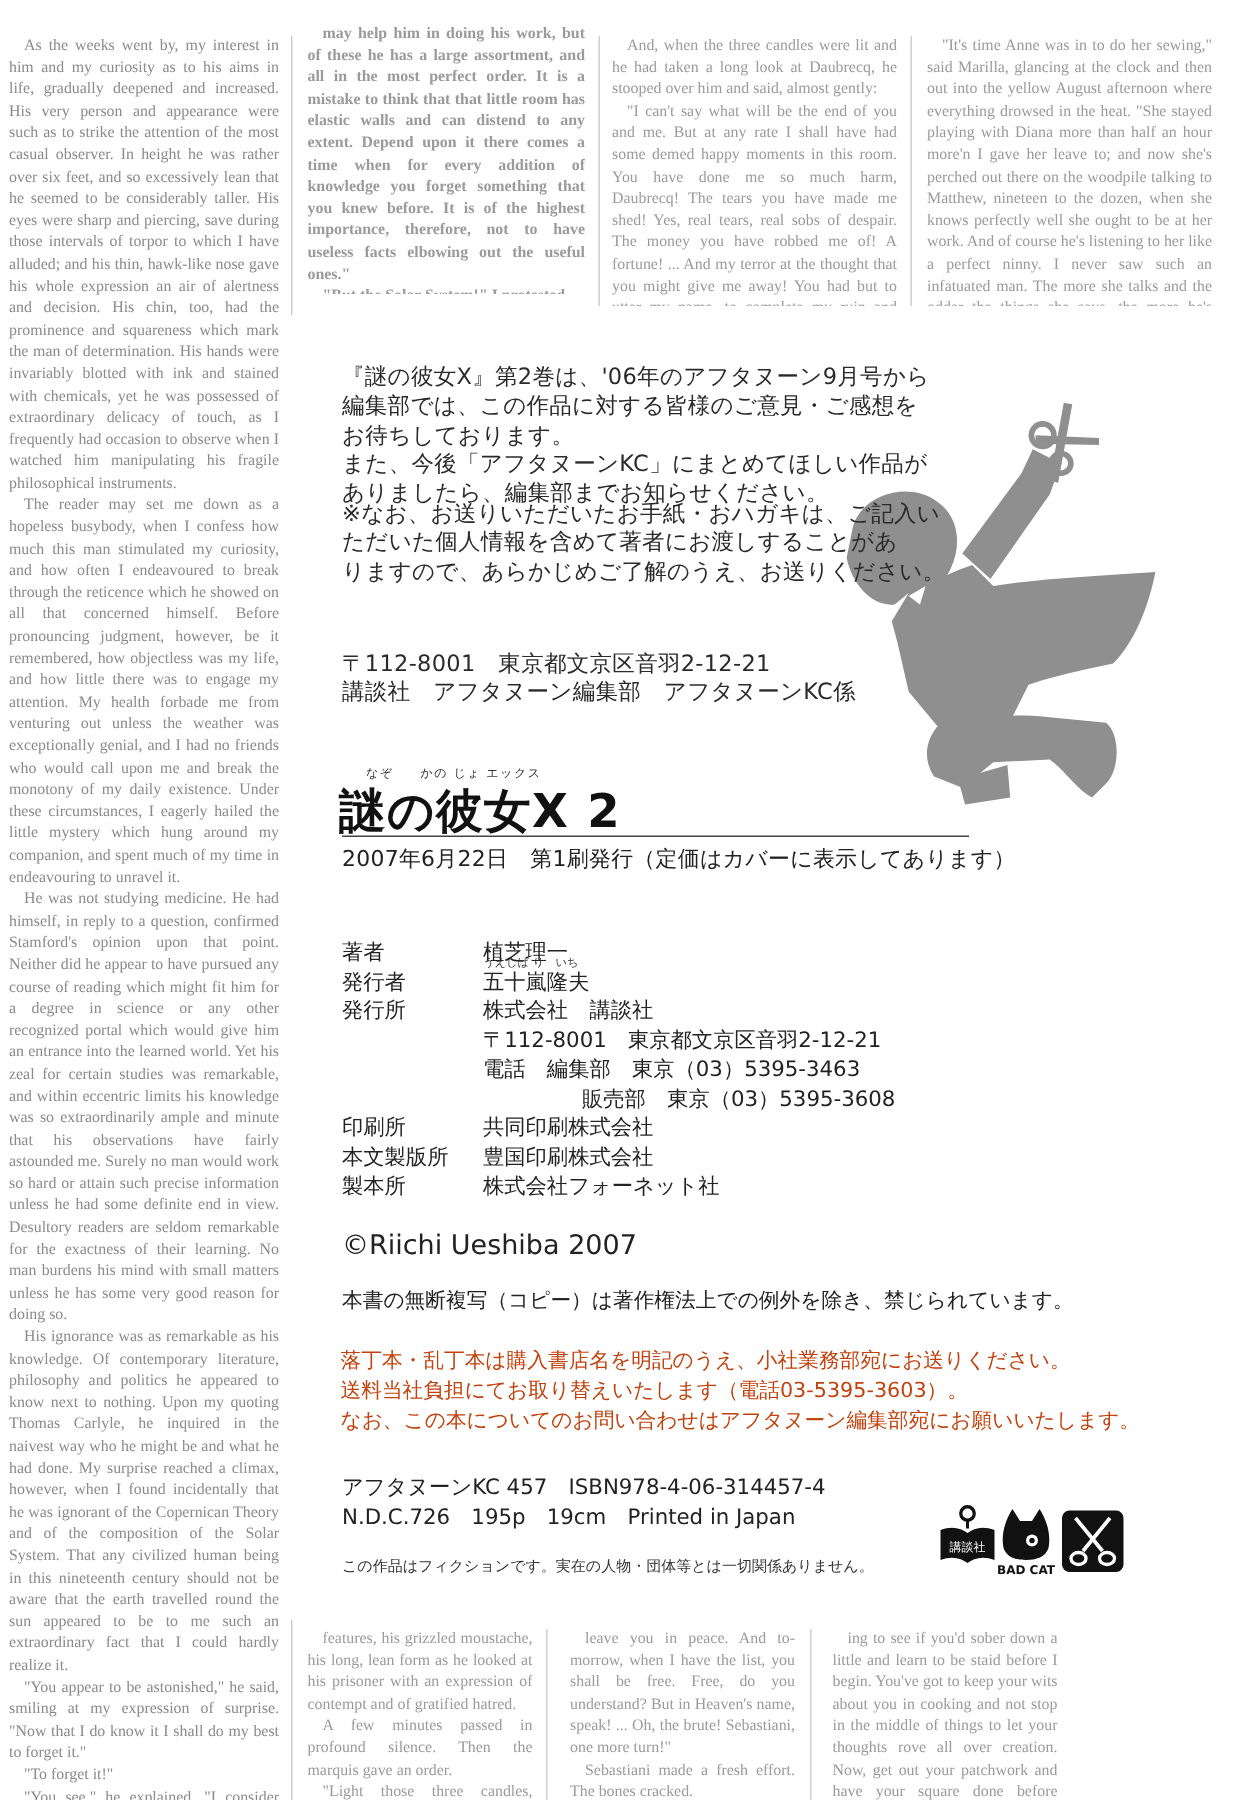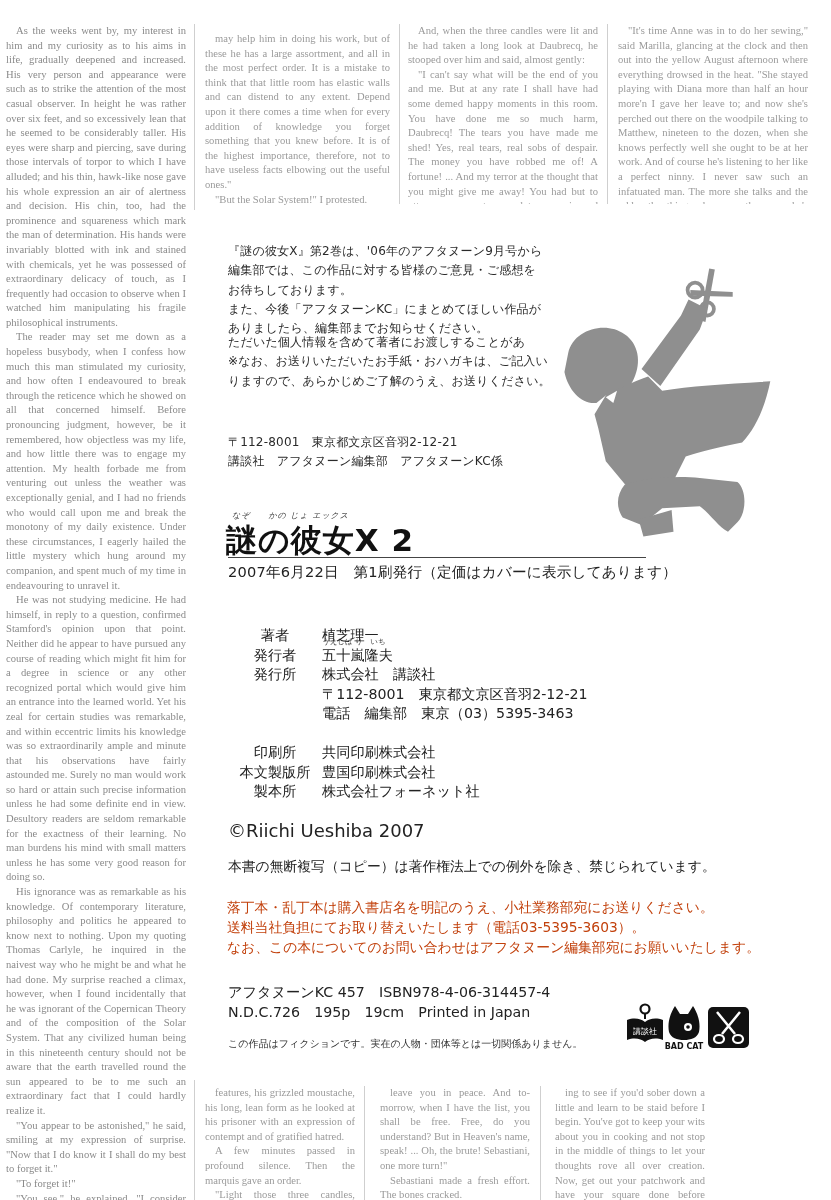--- a/index.html
+++ b/index.html
@@ -6,43 +6,43 @@
   body { width: 831px; height: 1200px; position: relative; overflow: hidden;
          font-family: "DejaVu Sans", sans-serif; color: #1a1a1a; }
 
   
   .bgcol { position: absolute; font-family: "Liberation Serif", serif; color: #9a9a9a;
            font-size: 10.6px; line-height: 14.6px; text-align: justify; overflow: hidden; }
   .bgcol p { margin: 0; text-indent: 10px; }
   .colrule { position: absolute; width: 1px; background: #cfcfcf; }
 
   #col-left { left: 6px; top: 24px; width: 180px; height: 1176px; color: #8a8a8a; }
-  #col-top-2 { left: 205px; top: 32px; width: 185px; height: 180px; }
+  #col-top-2 { left: 205px; top: 16px; width: 185px; height: 180px; font-weight: bold; }
   #col-top-3 { left: 408px; top: 24px; width: 190px; height: 180px; }
   #col-top-4 { left: 618px; top: 24px; width: 190px; height: 180px; }
   #col-bot-2 { left: 205px; top: 1086px; width: 150px; height: 114px; }
   #col-bot-3 { left: 380px; top: 1086px; width: 150px; height: 114px; }
   #col-bot-4 { left: 555px; top: 1086px; width: 150px; height: 114px; }
 
   
   #panel { position: absolute; left: 190px; top: 210px; width: 641px; height: 870px; background: #fff; }
 
-  .jp { position: absolute; left: 228px; font-size: 12px; line-height: 19.3px; color: #2a2a2a; letter-spacing: 0.2px; white-space: nowrap; }
+  .jp { position: absolute; left: 228px; font-size: 15px; line-height: 19.3px; color: #2a2a2a; letter-spacing: 0.2px; white-space: nowrap; }
   .jp div { white-space: nowrap; }
 
   #notice { top: 242px; }
   #privacy { top: 388px; }
   #address-block { top: 440px; }
 
-  #ruby-title { position: absolute; left: 232px; top: 510px; font-size: 8px; color: #333; white-space: pre; letter-spacing: 1px; font-style: italic; }
+  #ruby-title { position: absolute; left: 244px; top: 510px; font-size: 8px; color: #333; white-space: pre; letter-spacing: 1px; }
   #book-title { position: absolute; left: 226px; top: 520px; font-size: 31px; font-weight: bold; color: #111; letter-spacing: 1px; white-space: nowrap; }
   #title-rule { position: absolute; left: 228px; top: 557px; width: 418px; height: 1px; background: #444; }
   #pubdate { position: absolute; left: 228px; top: 563px; font-size: 14.6px; color: #222; white-space: nowrap; letter-spacing: 0.2px; }
 
-  #colophon { position: absolute; left: 228px; top: 626px; font-size: 14.2px; line-height: 19.5px; color: #222; text-align: center; }
+  #colophon { position: absolute; left: 228px; top: 626px; font-size: 14.2px; line-height: 19.5px; color: #222; }
   .crow { display: flex; height: 19.5px; white-space: nowrap; }
   .crow .lbl { width: 94px; }
   .crow .val { }
   .indent2 { padding-left: 66px; }
   #ruby-author { position: absolute; left: 322px; top: 637px; font-size: 7.5px; color: #333; white-space: pre; }
 
   #copyright { position: absolute; left: 228px; top: 820px; font-size: 18px; color: #222; white-space: nowrap; }
   #copy-warning { position: absolute; left: 228px; top: 858px; font-size: 13.8px; color: #222; white-space: nowrap; }
   #defect { position: absolute; left: 227px; top: 898px; font-size: 13.8px; line-height: 19.8px; color: #c2410c; }
   #defect div { white-space: nowrap; }
@@ -129,22 +129,22 @@
 
 <div id="notice" class="jp">
   <div>『謎の彼女X』第2巻は、'06年のアフタヌーン9月号から</div>
   <div>編集部では、この作品に対する皆様のご意見・ご感想を</div>
   <div>お待ちしております。</div>
   <div>また、今後「アフタヌーンKC」にまとめてほしい作品が</div>
   <div>ありましたら、編集部までお知らせください。</div>
 </div>
 
 <div id="privacy" class="jp" style="top:333px;">
+  <div>※なお、お送りいただいたお手紙・おハガキは、ご記入い</div>
   <div>ただいた個人情報を含めて著者にお渡しすることがあ</div>
-  <div>※なお、お送りいただいたお手紙・おハガキは、ご記入い</div>
   <div>りますので、あらかじめご了解のうえ、お送りください。</div>
 </div>
 
 <div id="address-block" class="jp" style="top:433px;">
   <div>〒112-8001　東京都文京区音羽2-12-21</div>
   <div>講談社　アフタヌーン編集部　アフタヌーンKC係</div>
 </div>
 
 <div id="ruby-title">なぞ　　かの じょ エックス</div>
 <div id="book-title">謎の彼女X 2</div>
@@ -168,20 +168,21 @@
   <div class="crow">
     <span class="lbl"></span>
     <span class="val">〒112-8001　東京都文京区音羽2-12-21</span>
   </div>
   <div class="crow">
     <span class="lbl"></span>
     <span class="val">電話　編集部　東京（03）5395-3463</span>
   </div>
   <div class="crow">
     <span class="lbl"></span>
+    <span class="val indent2">販売部　東京（03）5395-3608</span>
   </div>
   <div class="crow">
     <span class="lbl">印刷所</span>
     <span class="val">共同印刷株式会社</span>
   </div>
   <div class="crow">
     <span class="lbl">本文製版所</span>
     <span class="val">豊国印刷株式会社</span>
   </div>
   <div class="crow">

